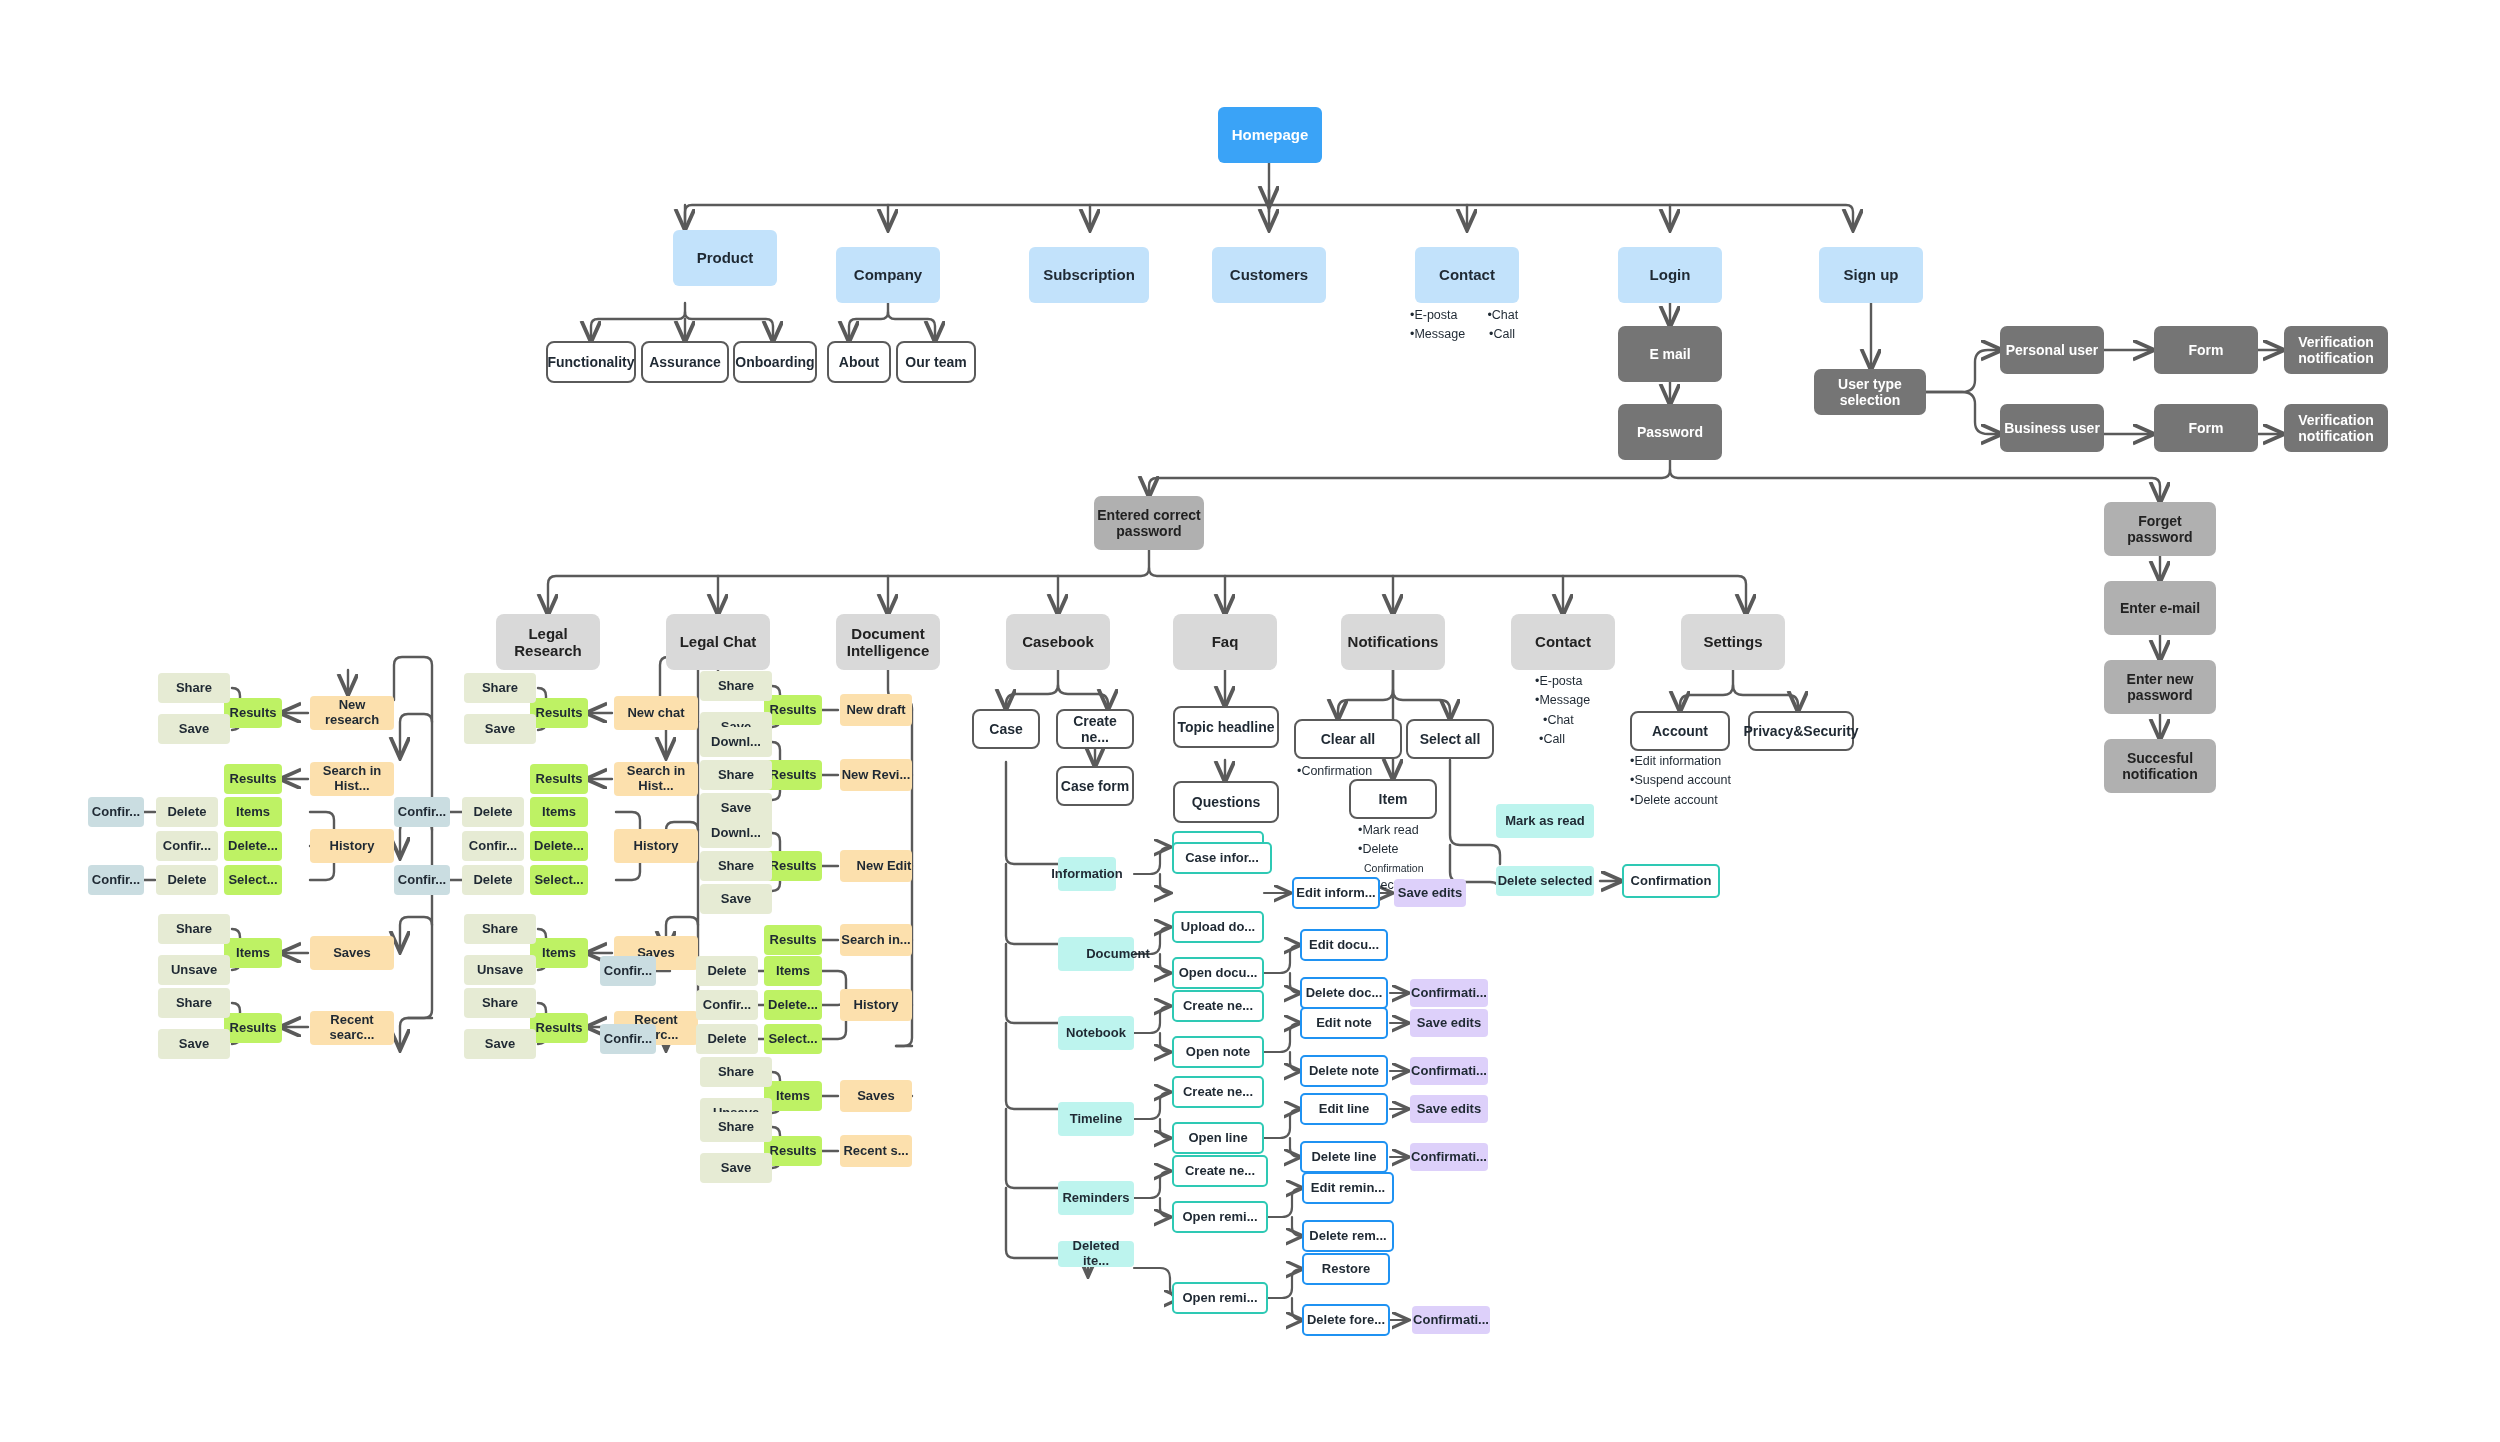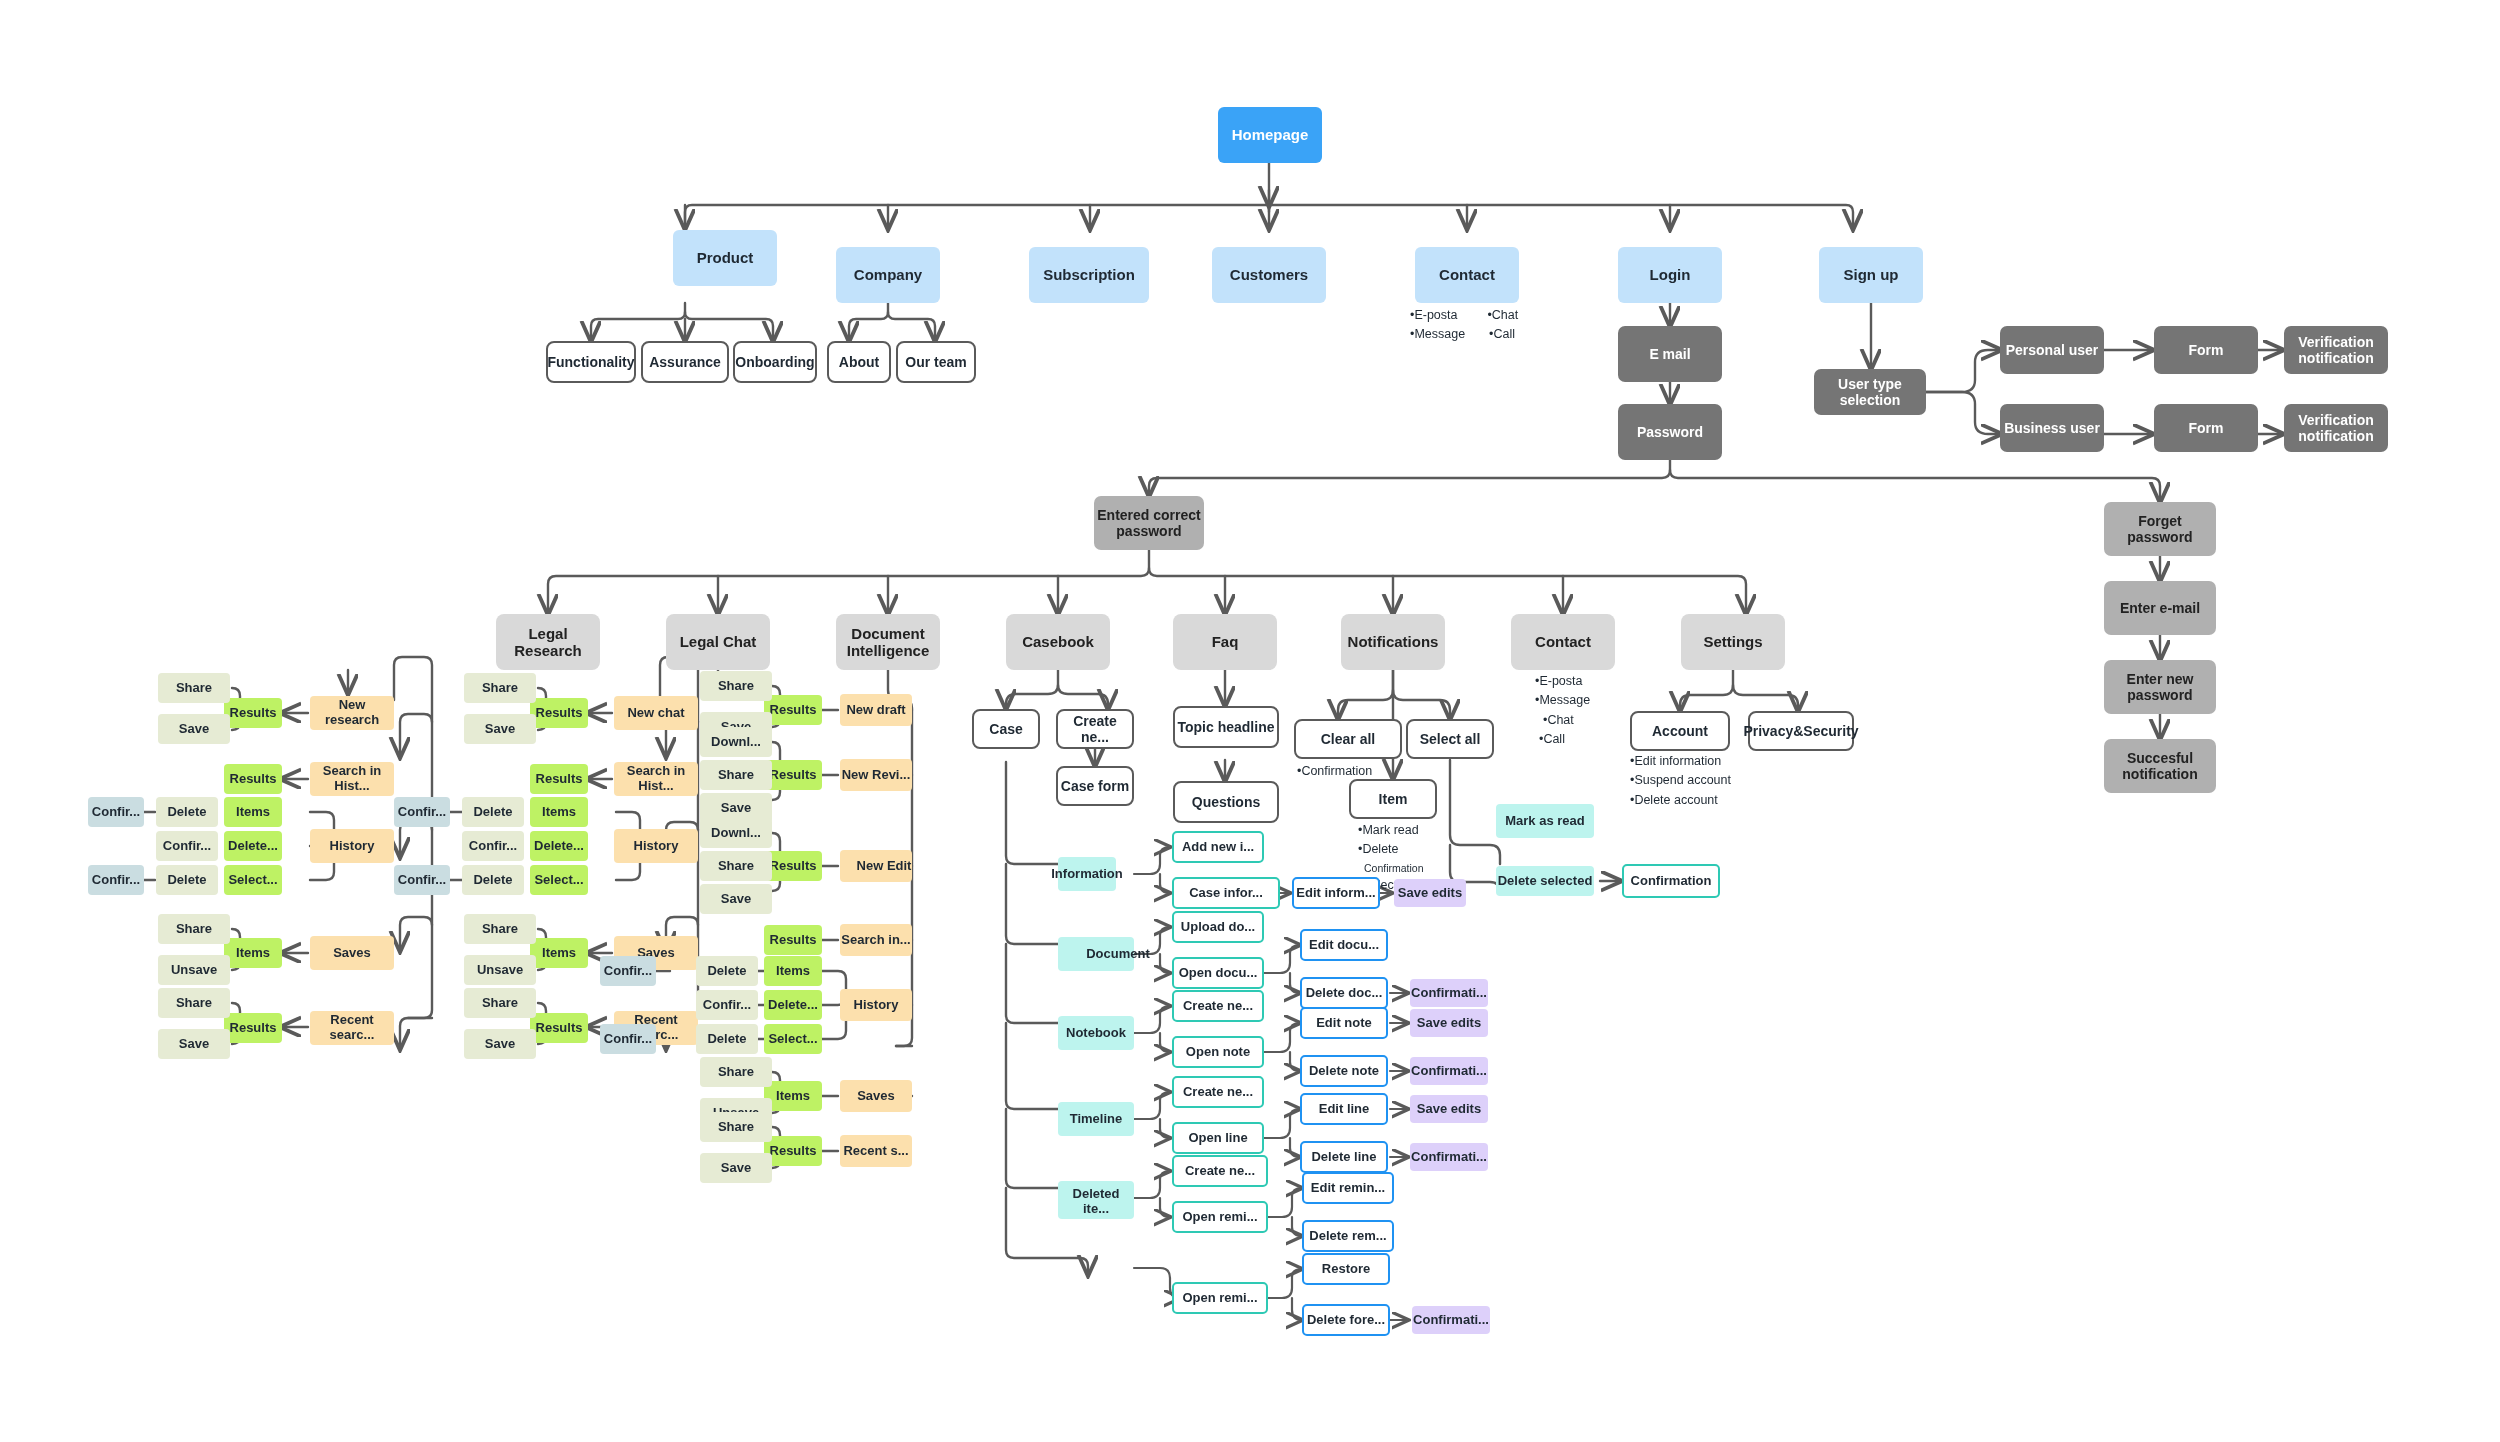--- a/index.html
+++ b/index.html
@@ -331,21 +331,21 @@
     <div>•Suspend account</div>
     <div>•Delete account</div>
   </div>
 
   <div class="node n-white" style="left:972px;top:709px;width:68px;height:40px;">Case</div>
   <div class="node n-white" style="left:1056px;top:709px;width:78px;height:40px;">Create ne...</div>
   <div class="node n-white" style="left:1056px;top:766px;width:78px;height:40px;">Case form</div>
 
   <div class="node n-cyan" style="left:1058px;top:857px;width:58px;height:34px;">Information</div>
   <div class="node n-cyanout" style="left:1172px;top:831px;width:92px;height:32px;">Add new i...</div>
-  <div class="node n-cyanout" style="left:1172px;top:877px;width:108px;height:32px;">Case infor...</div>
+  <div class="node n-cyanout" style="left:1172px;top:842px;width:100px;height:32px;">Case infor...</div>
   <div class="node n-blueout" style="left:1292px;top:877px;width:88px;height:32px;">Edit inform...</div>
   <div class="node n-purple" style="left:1394px;top:879px;width:72px;height:28px;">Save edits</div>
 
   <div class="node n-cyan" style="left:1058px;top:937px;width:76px;height:34px;padding-left:44px;">Document</div>
   <div class="node n-cyanout" style="left:1172px;top:911px;width:92px;height:32px;">Upload do...</div>
   <div class="node n-cyanout" style="left:1172px;top:957px;width:92px;height:32px;">Open docu...</div>
   <div class="node n-blueout" style="left:1300px;top:929px;width:88px;height:32px;">Edit docu...</div>
   <div class="node n-blueout" style="left:1300px;top:977px;width:88px;height:32px;">Delete doc...</div>
   <div class="node n-purple" style="left:1410px;top:979px;width:78px;height:28px;">Confirmati...</div>
 
@@ -364,21 +364,21 @@
   <div class="node n-blueout" style="left:1300px;top:1141px;width:88px;height:32px;">Delete line</div>
   <div class="node n-purple" style="left:1410px;top:1095px;width:78px;height:28px;">Save edits</div>
   <div class="node n-purple" style="left:1410px;top:1143px;width:78px;height:28px;">Confirmati...</div>
 
   <div class="node n-cyan" style="left:1058px;top:1181px;width:76px;height:34px;">Reminders</div>
   <div class="node n-cyanout" style="left:1172px;top:1155px;width:96px;height:32px;">Create ne...</div>
   <div class="node n-cyanout" style="left:1172px;top:1201px;width:96px;height:32px;">Open remi...</div>
   <div class="node n-blueout" style="left:1302px;top:1172px;width:92px;height:32px;">Edit remin...</div>
   <div class="node n-blueout" style="left:1302px;top:1220px;width:92px;height:32px;">Delete rem...</div>
 
-  <div class="node n-cyan" style="left:1058px;top:1185px;width:76px;height:34px;">Deleted ite...</div>
+  <div class="node n-cyan" style="left:1058px;top:1241px;width:76px;height:26px;">Deleted ite...</div>
   <div class="node n-cyanout" style="left:1172px;top:1282px;width:96px;height:32px;">Open remi...</div>
   <div class="node n-blueout" style="left:1302px;top:1253px;width:88px;height:32px;">Restore</div>
   <div class="node n-blueout" style="left:1302px;top:1304px;width:88px;height:32px;">Delete fore...</div>
   <div class="node n-purple" style="left:1412px;top:1306px;width:78px;height:28px;">Confirmati...</div>
 
   <div class="node n-orange" style="left:310px;top:696px;width:84px;height:34px;">New research</div>
   <div class="node n-green" style="left:224px;top:698px;width:58px;height:30px;">Results</div>
   <div class="node n-olive" style="left:158px;top:673px;width:72px;height:30px;">Share</div>
   <div class="node n-olive" style="left:158px;top:714px;width:72px;height:30px;">Save</div>
 

